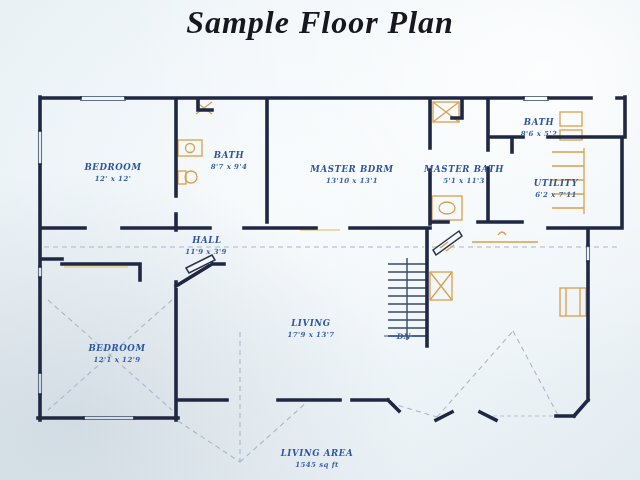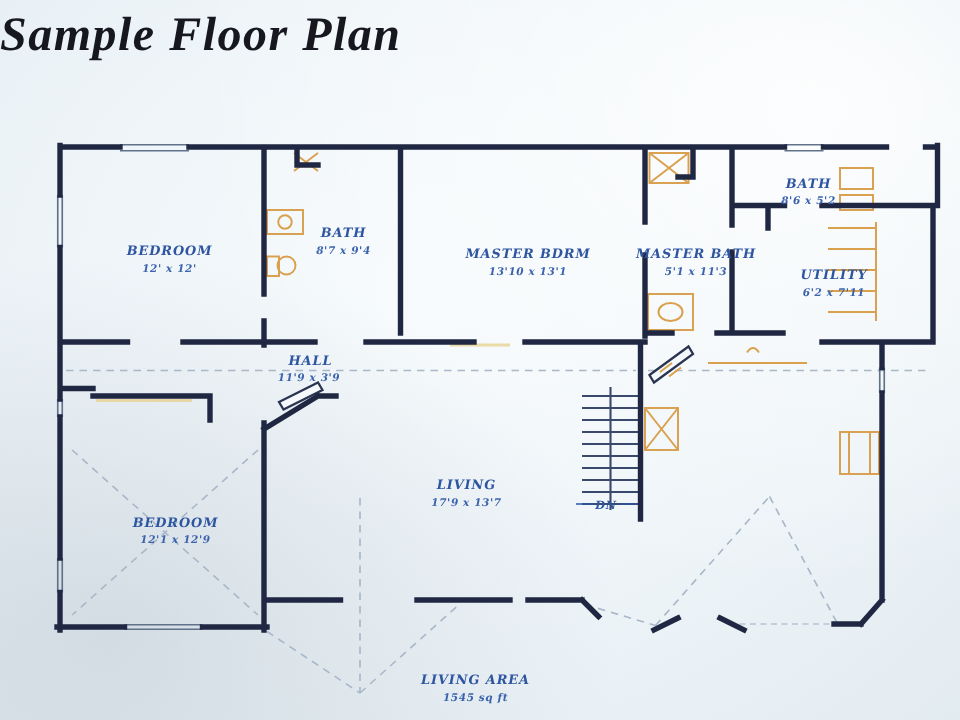--- a/index.html
+++ b/index.html
@@ -6,21 +6,21 @@
   .page{
     position:relative;width:640px;height:480px;overflow:hidden;
     background:
       radial-gradient(ellipse at 12% 88%, rgba(150,165,180,0.28), transparent 42%),
       radial-gradient(ellipse at 85% 15%, rgba(255,255,255,0.85), transparent 55%),
       radial-gradient(ellipse at 45% 40%, #f6fafc 0%, #ecf3f7 60%, #e2ebf0 100%);
     font-family:"DejaVu Serif", serif;
   }
   .title{
     position:absolute;top:0;left:0;width:100%;margin:0;padding-top:4px;
-    text-align:left;
+    text-align:center;
     font:italic 600 32px "Liberation Serif", serif;
     color:#17171f;letter-spacing:1px;
   }
   svg{position:absolute;top:0;left:0;}
   .room-name{font:italic 700 8.6px "DejaVu Serif", serif;fill:#2d55a0;letter-spacing:.6px;}
   .room-dims{font:italic 700 7px "DejaVu Serif", serif;fill:#3b63ad;letter-spacing:.4px;}
   .dn-label{font:italic 700 7.5px "DejaVu Serif", serif;fill:#2d55a0;letter-spacing:.5px;}
   .walls{stroke:#1f2742;stroke-width:3.6;fill:none;stroke-linecap:square;}
   .windows{stroke:#60718a;stroke-width:1.1;fill:none;}
   .fixtures{stroke:#d9a04e;stroke-width:1.3;fill:none;}

